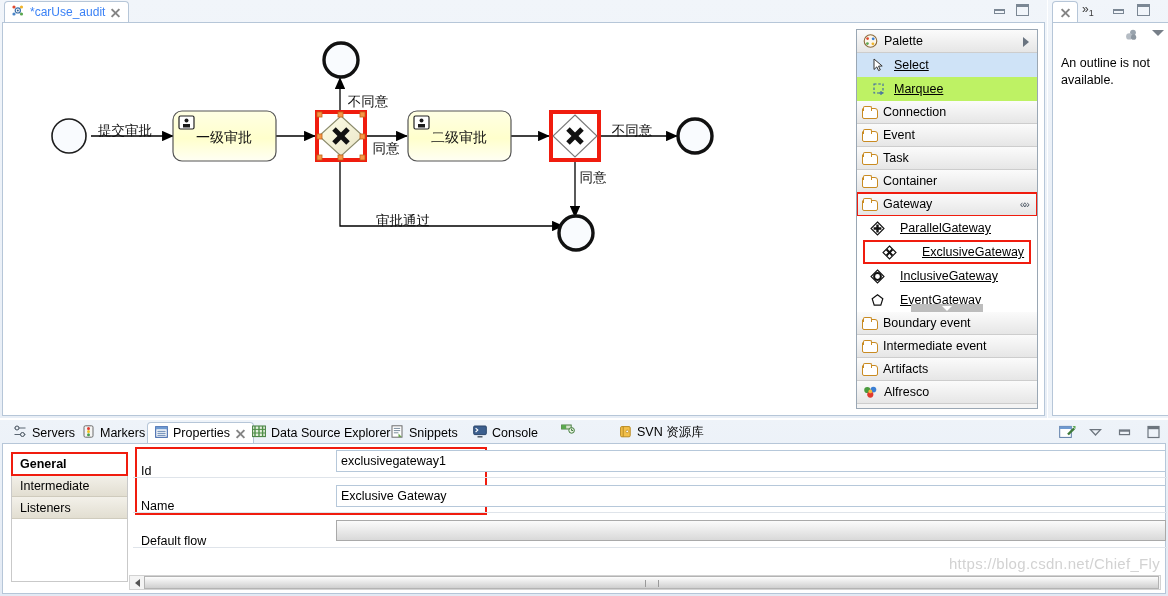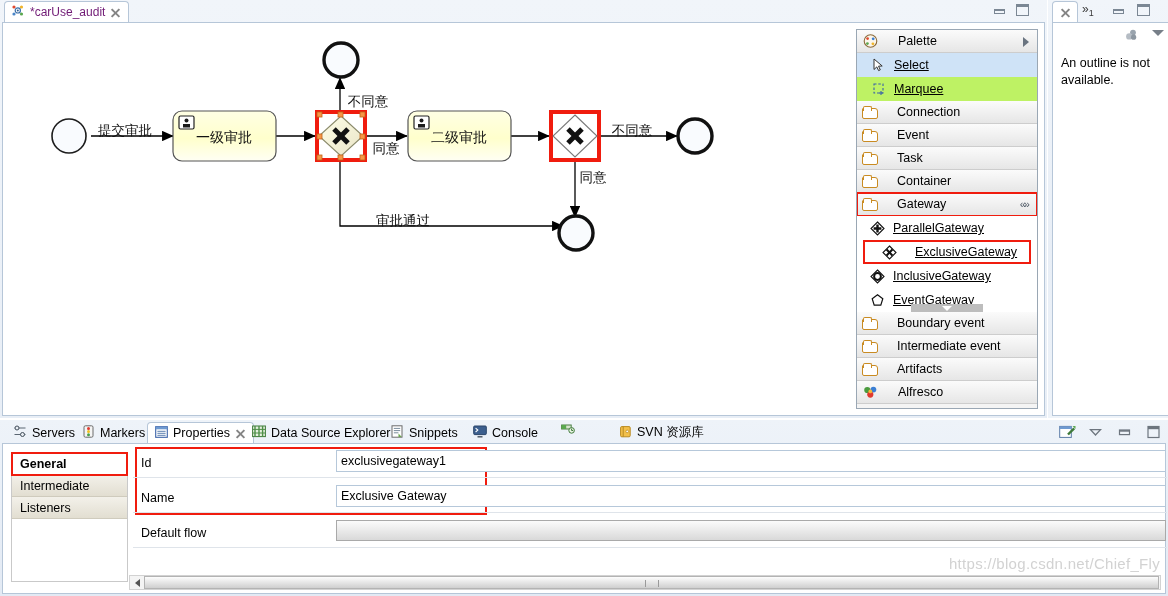--- a/index.html
+++ b/index.html
@@ -24,21 +24,21 @@
   }
   .etab {
     position: absolute; left: 4px; top: 1px; height: 21px;
     display: flex; align-items: center; gap: 5px;
     padding: 0 7px 0 6px;
     background: #ffffff;
     border: 1px solid #b6c6d8; border-bottom: none;
     border-top-left-radius: 4px; border-top-right-radius: 4px;
     font-size: 12px;
   }
-  .etab .ttl { color: #701a75; }
+  .etab .ttl { color: #3b82f6; }
   .tab-close {
     width: 11px; height: 11px; position: relative; display:inline-block;
     opacity: .75;
   }
   .tab-close::before, .tab-close::after {
     content:""; position:absolute; left: 0; top: 5px; width: 11px; height: 2px;
     background: #5b5b5b;
   }
   .tab-close::before { transform: rotate(45deg); }
   .tab-close::after { transform: rotate(-45deg); }
@@ -59,42 +59,42 @@
   
   .palette {
     position: absolute; left: 855px; top: 28px; width: 182px; height: 380px;
     background: #f4f4f4;
     border: 1px solid #9aa7b4;
     font-size: 12.5px;
     overflow: hidden;
   }
   .pal-row {
     position: relative; height: 23px;
-    display: flex; align-items: center; gap: 20px;
+    display: flex; align-items: center; gap: 6px;
     padding-left: 5px;
     border-bottom: 1px solid #cdcdcd;
     background: linear-gradient(to bottom,#fbfbfb 0%,#e6e6e6 100%);
     cursor: default;
   }
   .pal-row.header { font-weight: normal; }
   .pal-row .arrow-right {
     position: absolute; right: 8px; top: 7px;
     width: 0; height: 0;
     border-left: 6px solid transparent; border-top: 5px solid transparent;
     border-bottom: 5px solid transparent;
     border-left-color: #6a7480;
   }
   .pal-tool {
     height: 24px; display: flex; align-items: center; gap: 7px;
     padding-left: 14px; background: #bef264; font-size: 12.5px;
   }
   .pal-tool.sel { background: #cfe3f7; }
   .pal-body-white { background: #ffffff; text-decoration: underline; }
   .pal-entry {
-    height: 24px; display:flex; align-items:center; gap: 8px;
+    height: 24px; display:flex; align-items:center; gap: 15px;
     padding-left: 12px; background: #ffffff; font-size: 12.5px;
     position: relative;
   }
   .hl-red { outline: 2px solid #f01c0e; outline-offset: -1px; }
   .redbox { border: 2px solid #f01c0e; }
 
   .folder-ico { width: 15px; height: 12px; position: relative; flex: none; }
   .folder-ico::before {
     content:""; position:absolute; left:0; top:2px; width: 14px; height: 9px;
     border: 1.4px solid #c98b22; border-radius: 1px 3px 2px 2px;
@@ -167,21 +167,21 @@
     border: 1px solid #c9c9c9; background: #ffffff; }
   .sect {
     height: 22px; display:flex; align-items:center; padding-left: 8px;
     background: linear-gradient(to bottom,#f3f1ea 0%,#e2ded1 100%);
     border-bottom: 1px solid #cfcbbd;
     font-size: 12.5px;
   }
   .sect.active { background:#ffffff; font-weight: bold; }
 
   .propsarea { position:absolute; left: 130px; top: 0px; right: 0; bottom: 0; }
-  .prow { position:absolute; height: 30px; display:flex; align-items:center; }
+  .prow { position:absolute; height: 30px; display:flex; align-items:flex-end; }
   .plabel { font-size: 12.5px; }
   .ptext {
     position:absolute; height: 22px; background:#ffffff;
     border: 1px solid #b6c8da; padding: 0 4px;
     display:flex; align-items:center; font-size: 12.5px;
   }
   .pcombo {
     position:absolute; height: 21px;
     background: linear-gradient(to bottom,#fbfbfb 0%,#d9d9d9 100%);
     border: 1px solid #a9a9a9;

